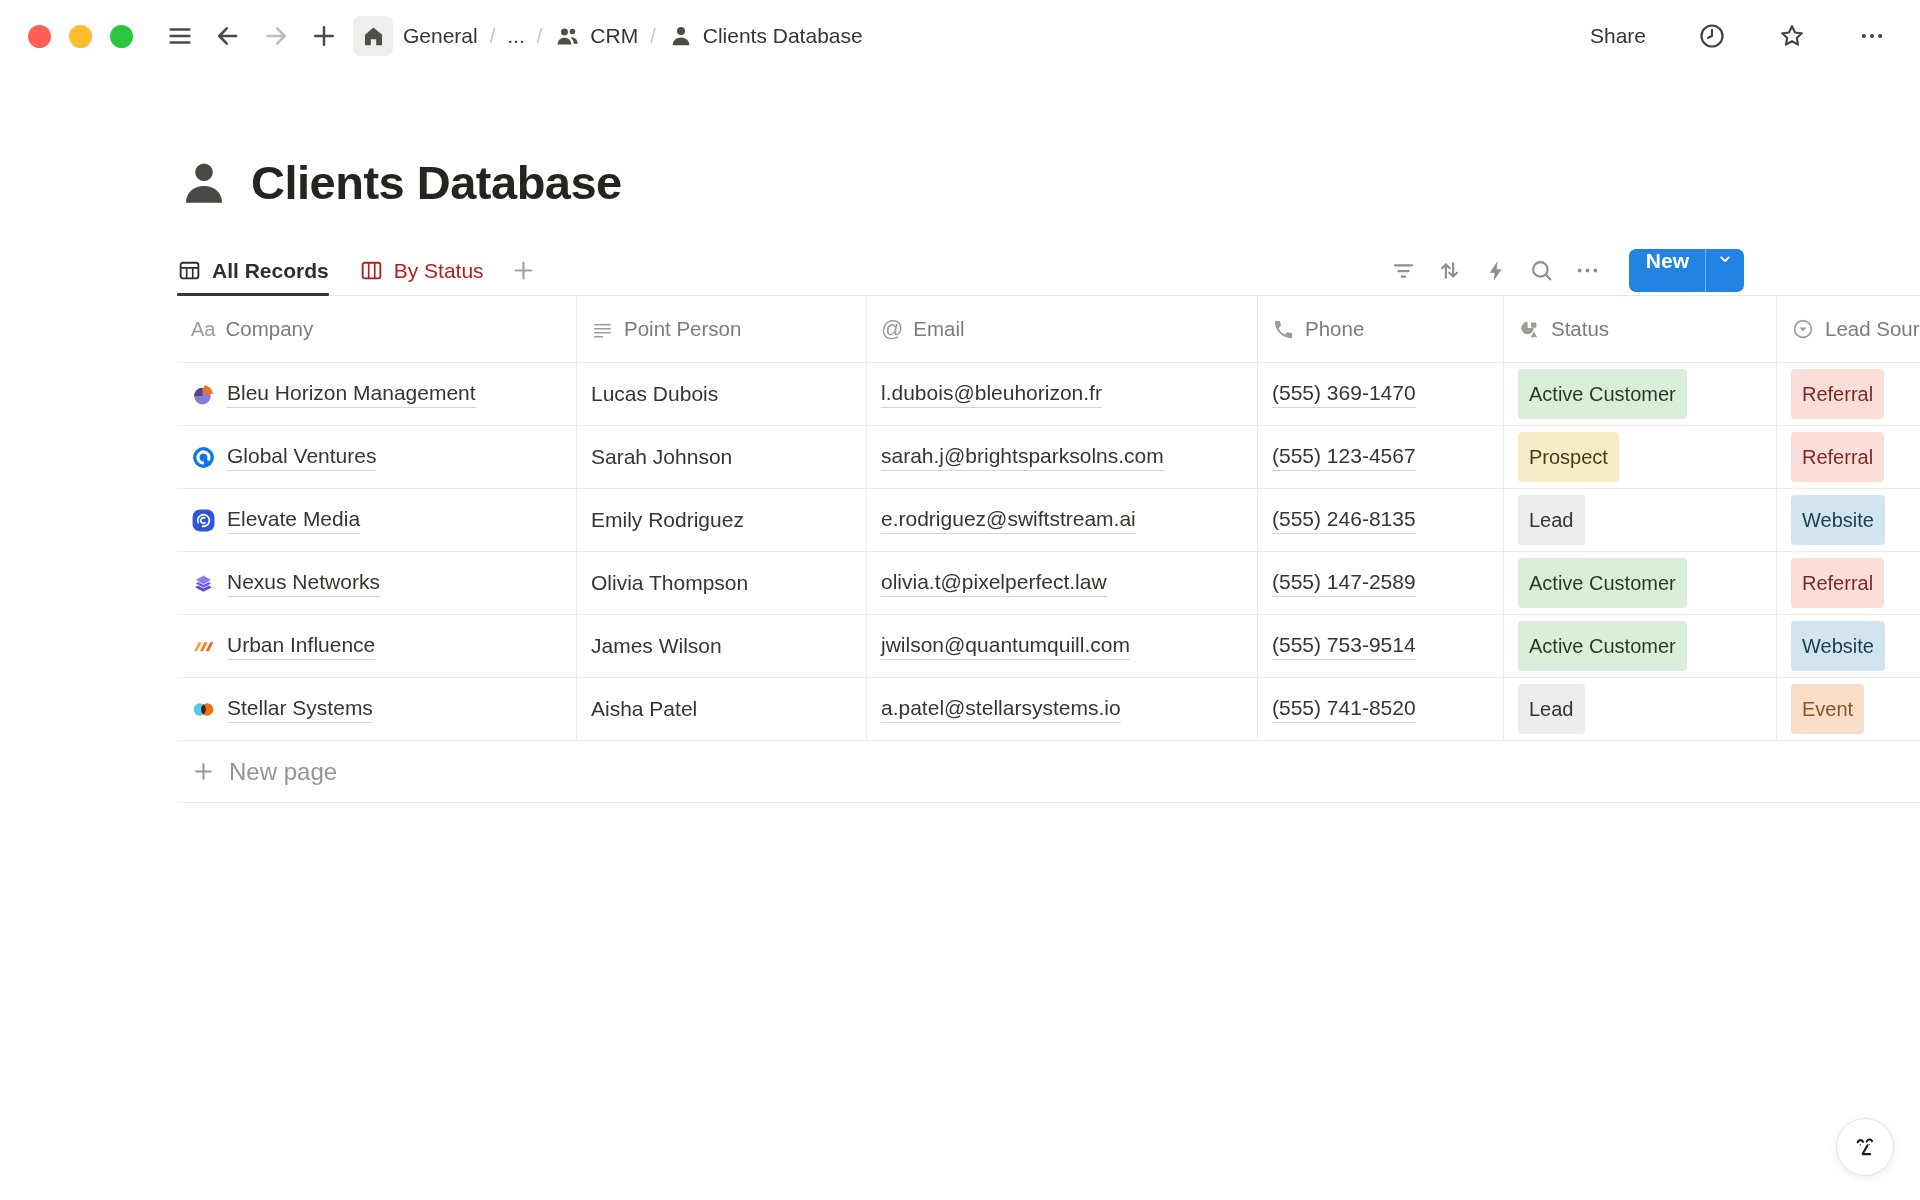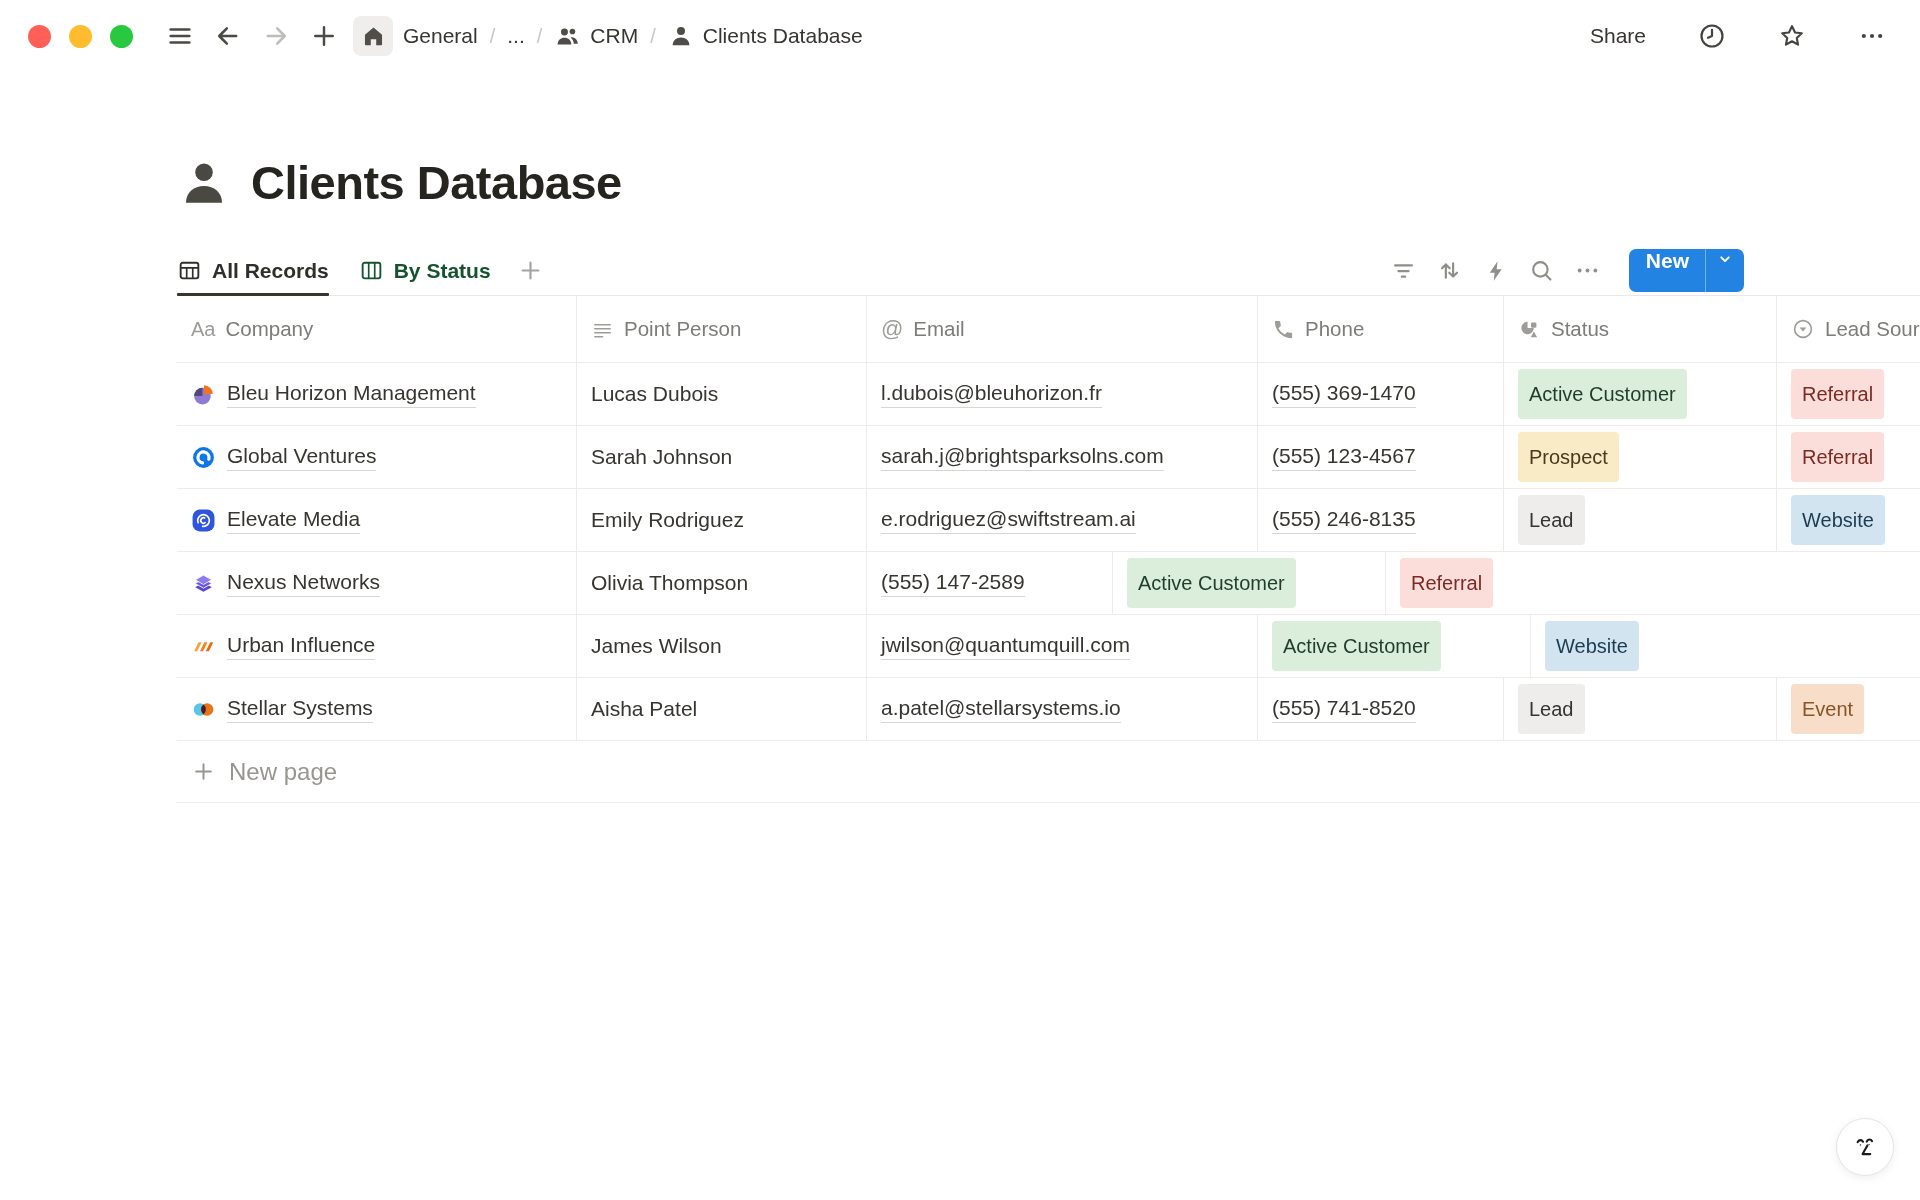--- a/index.html
+++ b/index.html
@@ -23,21 +23,21 @@
 
   
   .content { padding-left:177px; }
   .title-row { margin-top:84px; display:flex; align-items:flex-end; gap:20px; }
   .title-icon { color:#4A4843; }
   h1.page-title { font-size:47px; font-weight:700; letter-spacing:-0.5px; color:#26241F; line-height:1.15; }
 
   
   .viewbar { margin-top:36px; height:50px; display:flex; align-items:center; border-bottom:1px solid #E9E8E5; padding-right:176px; }
   .tabs { display:flex; align-items:center; gap:30px; height:100%; }
-  .tab { display:flex; align-items:center; gap:10px; font-size:21px; height:100%; position:relative; color:#14532d; font-weight:700; }
+  .tab { display:flex; align-items:center; gap:10px; font-size:21px; height:100%; position:relative; color:#b91c1c; font-weight:400; }
   .tab.active { color:#2F2E2A; font-weight:700; }
   .tab.active::after { content:""; position:absolute; left:0; right:0; bottom:-1px; height:3px; background:#37352F; border-radius:1px; }
   .add-view { margin-left:26px; color:#A3A29E; }
   .view-actions { margin-left:auto; display:flex; align-items:center; gap:12px; color:#8F8E8A; }
   .tool-btn { width:34px; height:34px; display:flex; align-items:center; justify-content:center; border-radius:5px; }
   .new-btn { margin-left:12px; height:43px; background:#2383E2; border-radius:7px; display:flex; align-items:flex-start; color:#fff; overflow:hidden; }
   .new-btn .new-label { font-size:21px; font-weight:700; padding:0 16px 0 17px; }
   .new-btn .divider { width:1px; align-self:stretch; background:rgba(255,255,255,0.38); }
   .new-btn .chev { width:38px; display:flex; align-items:center; justify-content:center; }
 
@@ -416,20 +416,23 @@
                 <path d="M12 11 20 15.5 12 20 4 15.5z" fill="#5A46D8"></path>
                 <path d="M12 7.5 20 12 12 16.5 4 12z" fill="#6C58E8" stroke="#fff" stroke-width="0.8"></path>
                 <path d="M12 4 20 8.5 12 13 4 8.5z" fill="#8B7BF0" stroke="#fff" stroke-width="0.8"></path>
               </svg>
           </span>
           <span class="link company-name">Nexus Networks</span>
         </div>
         <div class="td col-person">
             <span>Olivia Thompson</span>
           </div>
+        <div class="td col-email">
+            <span class="link">olivia.t@pixelperfect.law</span>
+          </div>
         <div class="td col-phone">
             <span class="link">(555) 147-2589</span>
           </div>
         <div class="td col-status">
             <span class="badge" data-color="green">Active Customer</span>
           </div>
         <div class="td col-lead">
             <span class="badge" data-color="red">Referral</span>
           </div>
       </div>
@@ -443,20 +446,23 @@
                 <path d="M14.2 16.5 18.4 8h3l-4.2 8.5z" fill="#E86A10"></path>
               </svg>
           </span>
           <span class="link company-name">Urban Influence</span>
         </div>
         <div class="td col-person">
             <span>James Wilson</span>
           </div>
         <div class="td col-email">
             <span class="link">jwilson@quantumquill.com</span>
+          </div>
+        <div class="td col-phone">
+            <span class="link">(555) 753-9514</span>
           </div>
         <div class="td col-status">
             <span class="badge" data-color="green">Active Customer</span>
           </div>
         <div class="td col-lead">
             <span class="badge" data-color="blue">Website</span>
           </div>
       </div>
 
       <div class="tr">

